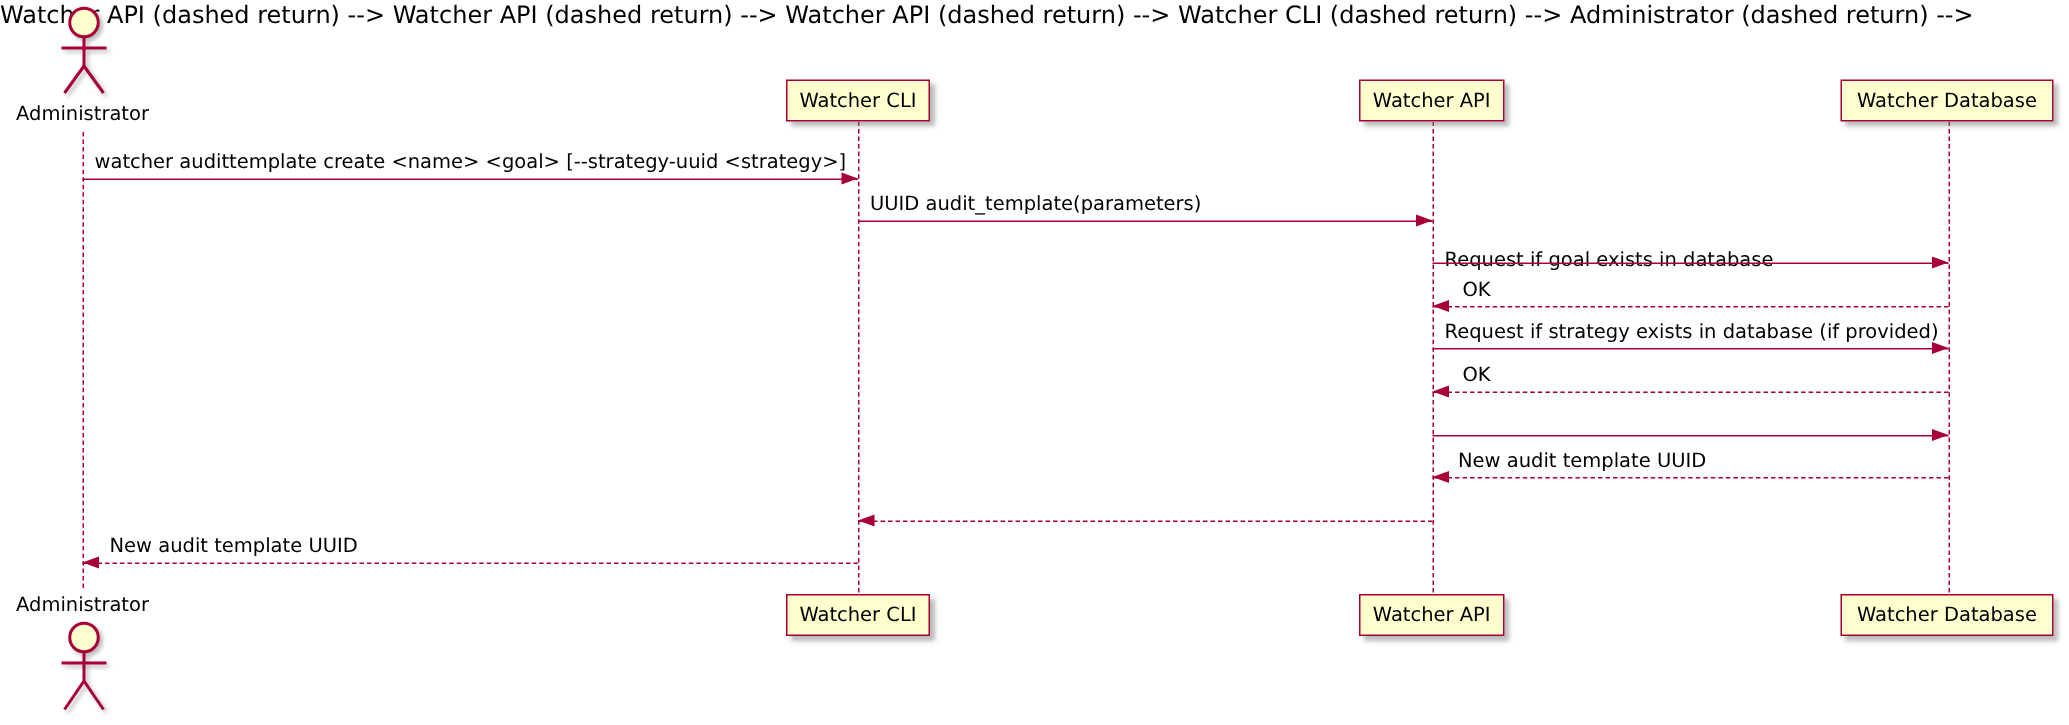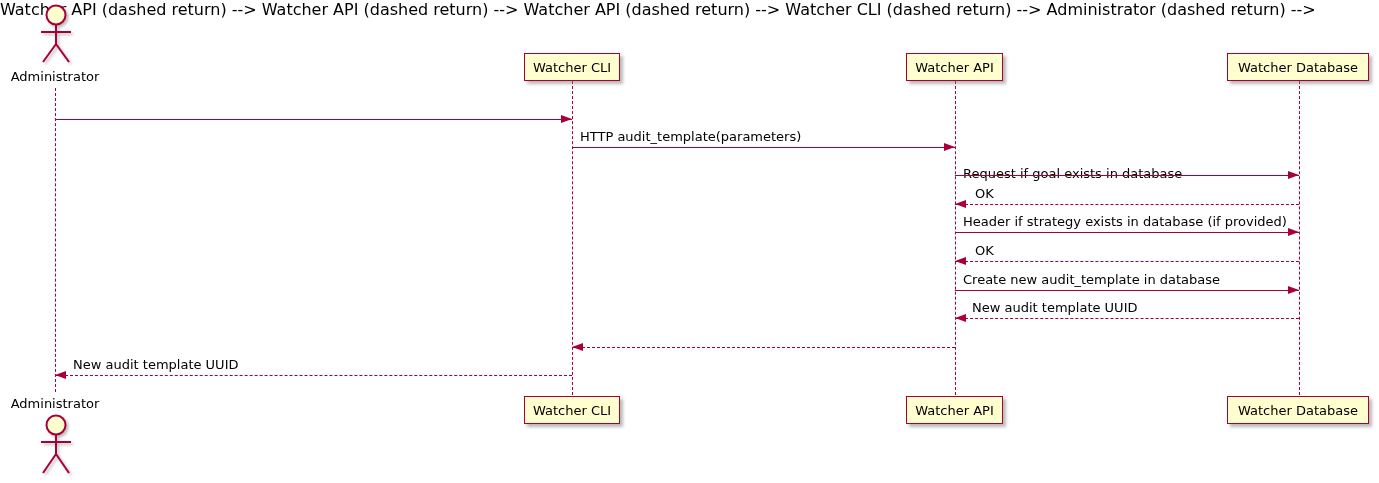--- a/index.html
+++ b/index.html
@@ -78,50 +78,50 @@
     <line x1="19" y1="40" x2="32" y2="58" stroke="#A80036" stroke-width="2"></line>
   </svg>
   <div class="actor-label" style="left:0px;top:69px">Administrator</div>
 
   
   <div class="pbox" style="left:524px;top:53px;width:94px">Watcher CLI</div>
   <div class="pbox" style="left:906px;top:53px;width:95px">Watcher API</div>
   <div class="pbox" style="left:1227px;top:53px;width:140px">Watcher Database</div>
 
   
+  <div class="msg-label" style="left:63px;top:101px">watcher audittemplate create &lt;name&gt; &lt;goal&gt; [--strategy-uuid &lt;strategy&gt;]</div>
   <div class="msg-line solid" style="left:55px;top:119px;width:517px"></div>
   <div class="arrow-head right" style="left:561px;top:115px"></div>
 
   
-  <div class="msg-label" style="left:580px;top:129px">HTTP audit_template(parameters)</div>
+  <div class="msg-label" style="left:580px;top:129px">UUID audit_template(parameters)</div>
   <div class="msg-line solid" style="left:572px;top:147px;width:383px"></div>
   <div class="arrow-head right" style="left:944px;top:143px"></div>
 
   
   <div class="msg-label" style="left:963px;top:166px">Request if goal exists in database</div>
   <div class="msg-line solid" style="left:955px;top:175px;width:344px"></div>
   <div class="arrow-head right" style="left:1288px;top:171px"></div>
 
    Watcher API (dashed return) --&gt;
   <div class="msg-label" style="left:975px;top:186px">OK</div>
   <div class="msg-line dashed" style="left:955px;top:204px;width:344px"></div>
   <div class="arrow-head left" style="left:955px;top:200px"></div>
 
   
-  <div class="msg-label" style="left:963px;top:214px">Header if strategy exists in database (if provided)</div>
+  <div class="msg-label" style="left:963px;top:214px">Request if strategy exists in database (if provided)</div>
   <div class="msg-line solid" style="left:955px;top:232px;width:344px"></div>
   <div class="arrow-head right" style="left:1288px;top:228px"></div>
 
    Watcher API (dashed return) --&gt;
   <div class="msg-label" style="left:975px;top:243px">OK</div>
   <div class="msg-line dashed" style="left:955px;top:261px;width:344px"></div>
   <div class="arrow-head left" style="left:955px;top:257px"></div>
 
   
-  <div class="msg-label" style="left:963px;top:272px">Create new audit_template in database</div>
   <div class="msg-line solid" style="left:955px;top:290px;width:344px"></div>
   <div class="arrow-head right" style="left:1288px;top:286px"></div>
 
    Watcher API (dashed return) --&gt;
   <div class="msg-label" style="left:972px;top:300px">New audit template UUID</div>
   <div class="msg-line dashed" style="left:955px;top:318px;width:344px"></div>
   <div class="arrow-head left" style="left:955px;top:314px"></div>
 
    Watcher CLI (dashed return) --&gt;
   <div class="msg-line dashed" style="left:572px;top:347px;width:383px"></div>

